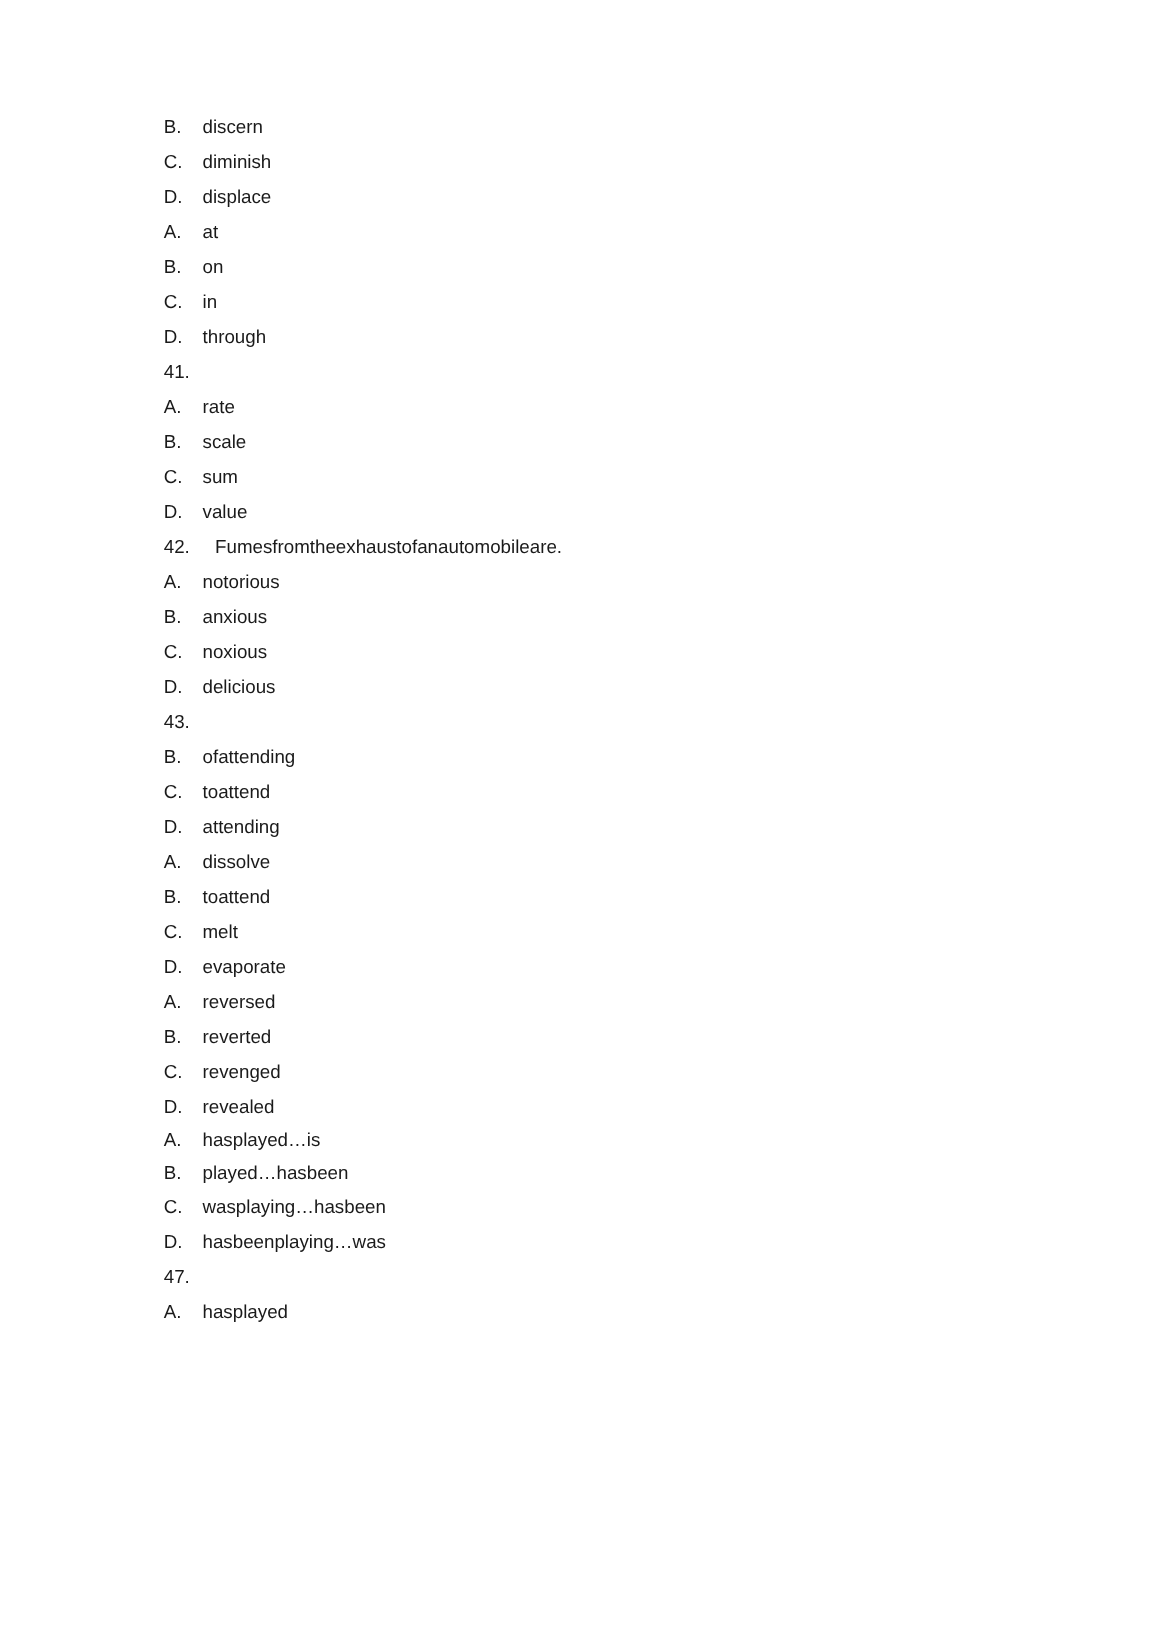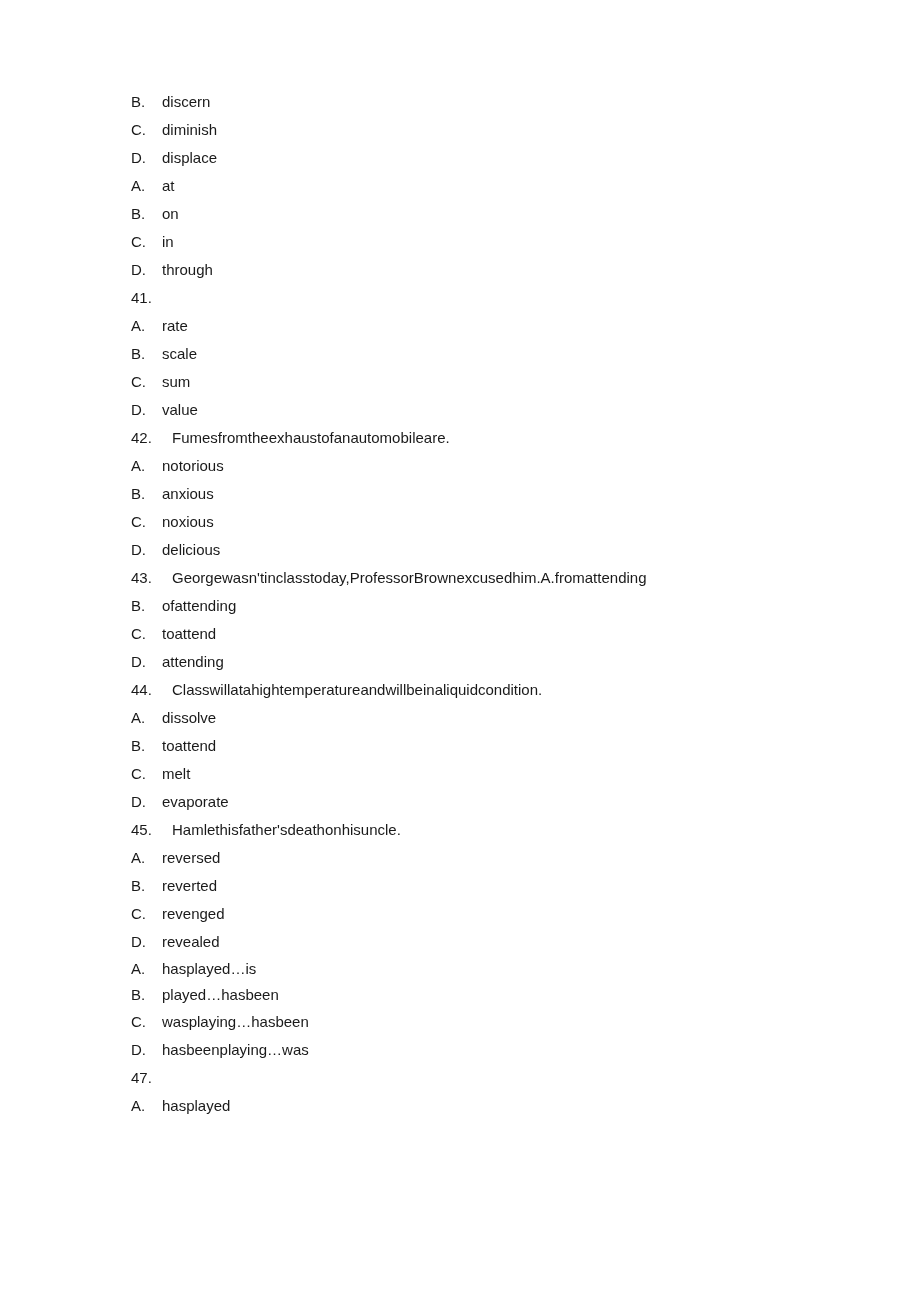--- a/index.html
+++ b/index.html
@@ -67,30 +67,28 @@
       <div class="line"><span class="label num">41.</span></div>
       <div class="line"><span class="label">A.</span><span class="text">rate</span></div>
       <div class="line"><span class="label">B.</span><span class="text">scale</span></div>
       <div class="line"><span class="label">C.</span><span class="text">sum</span></div>
       <div class="line"><span class="label">D.</span><span class="text">value</span></div>
       <div class="line"><span class="label num">42.</span><span class="text">Fumesfromtheexhaustofanautomobileare.</span></div>
       <div class="line"><span class="label">A.</span><span class="text">notorious</span></div>
       <div class="line"><span class="label">B.</span><span class="text">anxious</span></div>
       <div class="line"><span class="label">C.</span><span class="text">noxious</span></div>
       <div class="line"><span class="label">D.</span><span class="text">delicious</span></div>
-      <div class="line"><span class="label num">43.</span><span class="text">Georgewasn'tinclasstoday,ProfessorBrownexcusedhim.A.fromattending</span></div>
+      <div class="line"><span class="label num">43.</span></div>
       <div class="line"><span class="label">B.</span><span class="text">ofattending</span></div>
       <div class="line"><span class="label">C.</span><span class="text">toattend</span></div>
       <div class="line"><span class="label">D.</span><span class="text">attending</span></div>
-      <div class="line"><span class="label num">44.</span><span class="text">Classwillatahightemperatureandwillbeinaliquidcondition.</span></div>
       <div class="line"><span class="label">A.</span><span class="text">dissolve</span></div>
       <div class="line"><span class="label">B.</span><span class="text">toattend</span></div>
       <div class="line"><span class="label">C.</span><span class="text">melt</span></div>
       <div class="line"><span class="label">D.</span><span class="text">evaporate</span></div>
-      <div class="line"><span class="label num">45.</span><span class="text">Hamlethisfather'sdeathonhisuncle.</span></div>
       <div class="line"><span class="label">A.</span><span class="text">reversed</span></div>
       <div class="line"><span class="label">B.</span><span class="text">reverted</span></div>
       <div class="line"><span class="label">C.</span><span class="text">revenged</span></div>
       <div class="line"><span class="label">D.</span><span class="text">revealed</span></div>
       <div class="line tight"><span class="label">A.</span><span class="text">hasplayed…is</span></div>
       <div class="line tight"><span class="label">B.</span><span class="text">played…hasbeen</span></div>
       <div class="line"><span class="label">C.</span><span class="text">wasplaying…hasbeen</span></div>
       <div class="line"><span class="label">D.</span><span class="text">hasbeenplaying…was</span></div>
       <div class="line"><span class="label num">47.</span></div>
       <div class="line"><span class="label">A.</span><span class="text">hasplayed</span></div>

